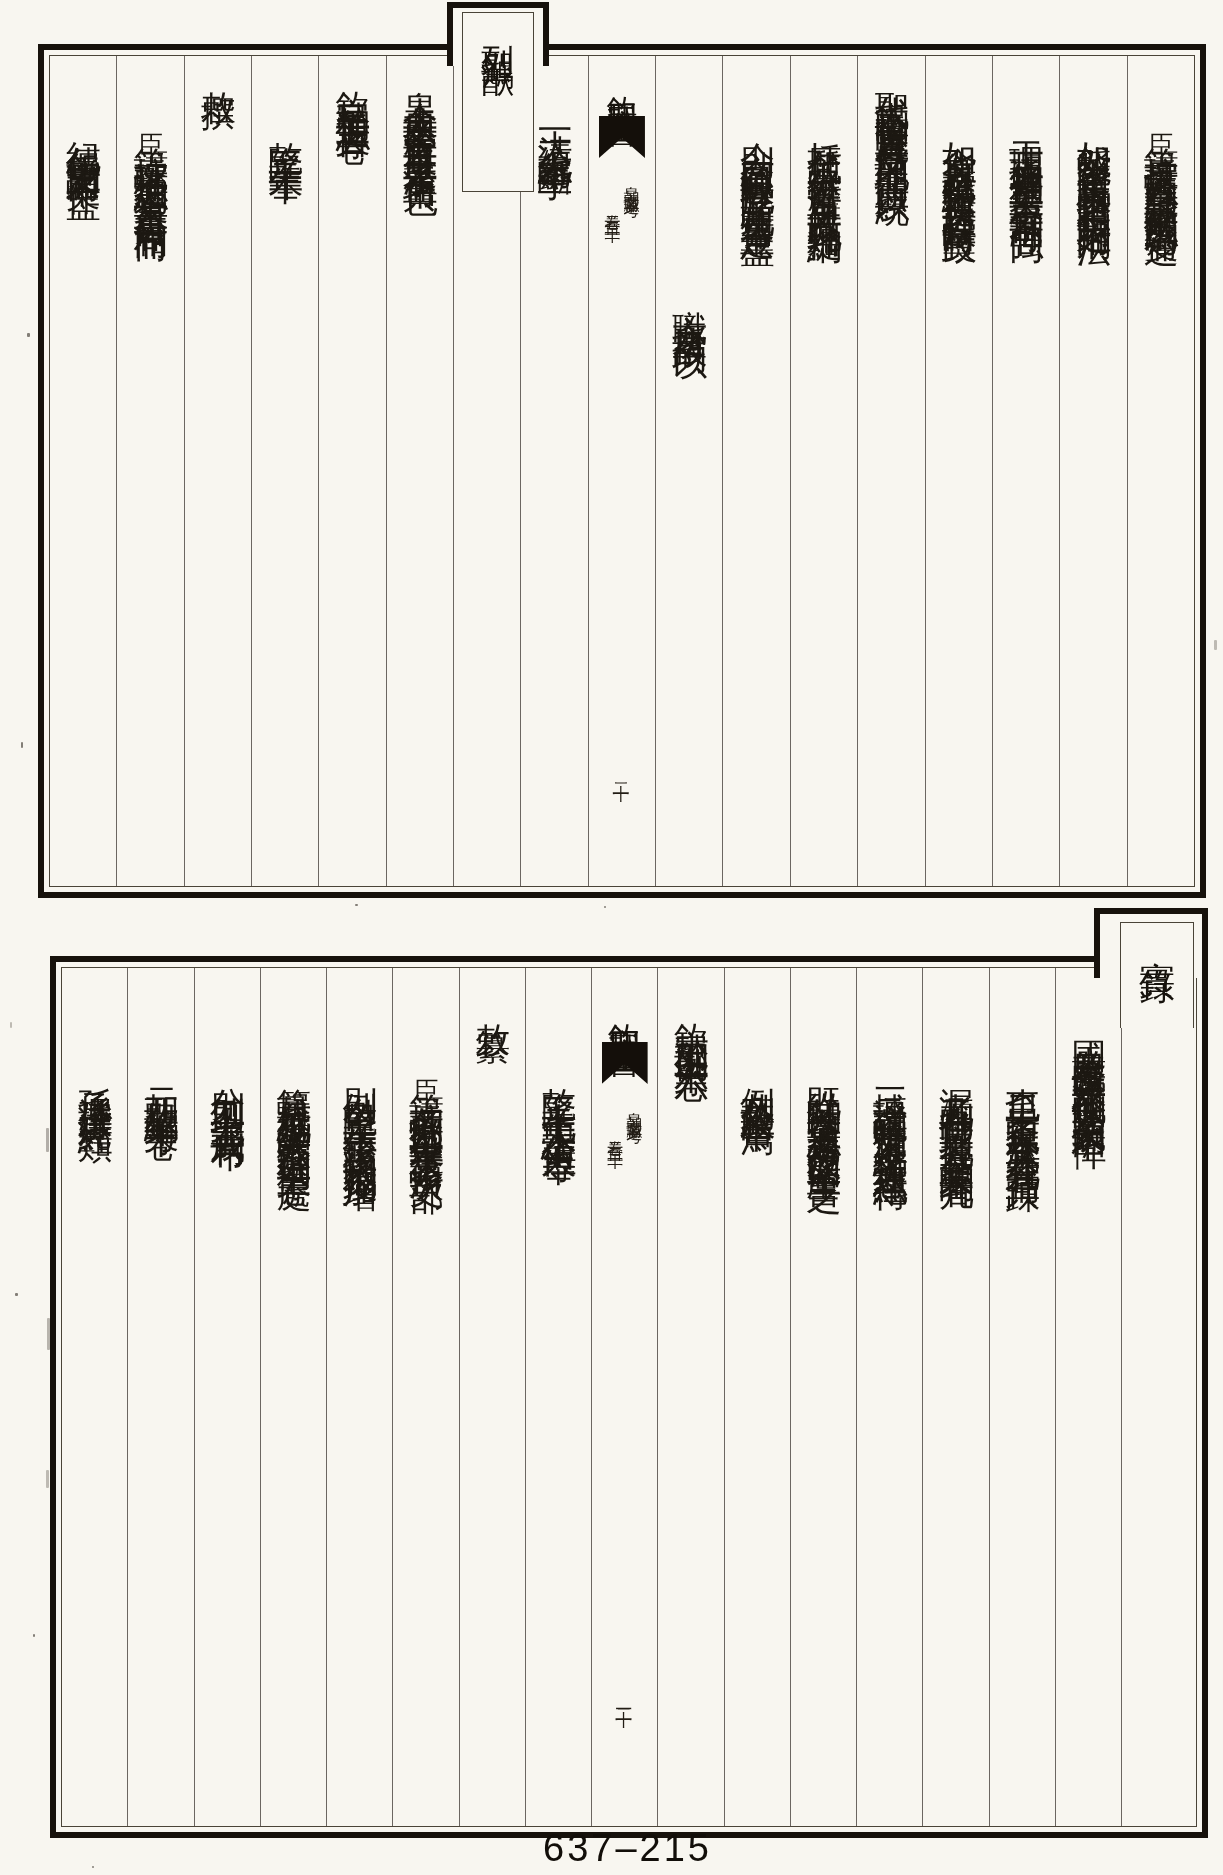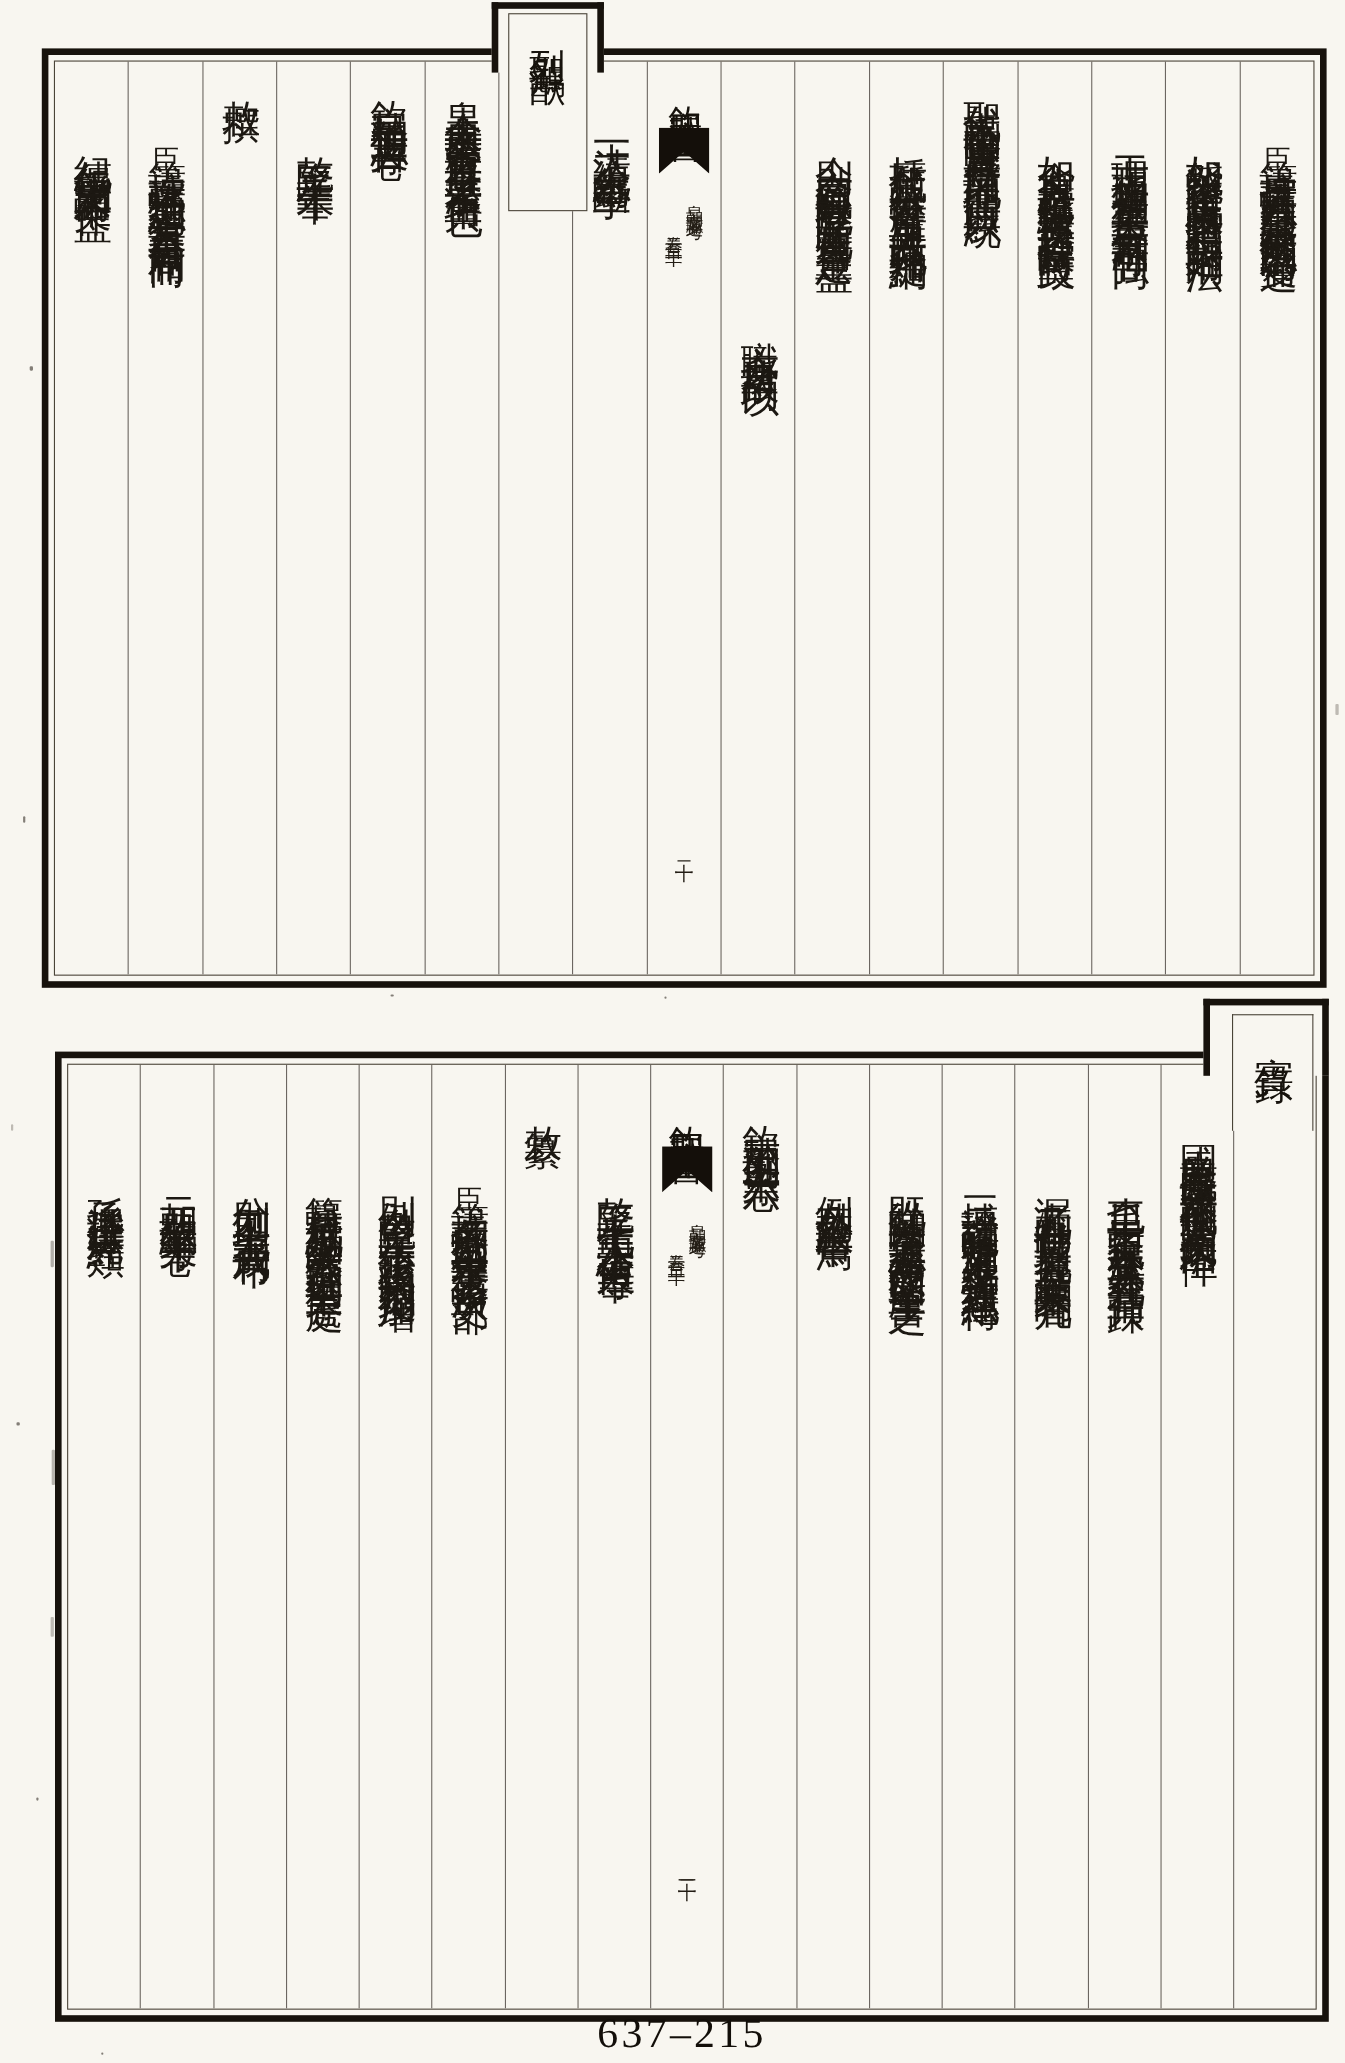--- a/index.html
+++ b/index.html
@@ -93,21 +93,21 @@
   .tab-bottom-inner { left:1120px; top:922px; width:74px; height:106px; border-bottom:none; }
   .tab-label {
     writing-mode:vertical-rl; text-orientation:upright;
     font-size:33px; line-height:1; letter-spacing:6px; padding-top:6px;
     color:#17130d;
   }
   .tab-bottom-inner .tab-label { font-size:36px; padding-top:10px; letter-spacing:8px; }
   
   .catalog {
     position:absolute; left:543px; top:1827px;
-    font-family:Liberation Serif, serif;
+    font-family:Liberation Sans, sans-serif;
     font-size:38px; letter-spacing:3px; color:#120e09;
   }
   
   .speck { position:absolute; background:rgba(35,28,20,.55); border-radius:1px; }
 </style>
 </head>
 <body>
 
 <div class="block block-top">
   <div class="inner-frame">

